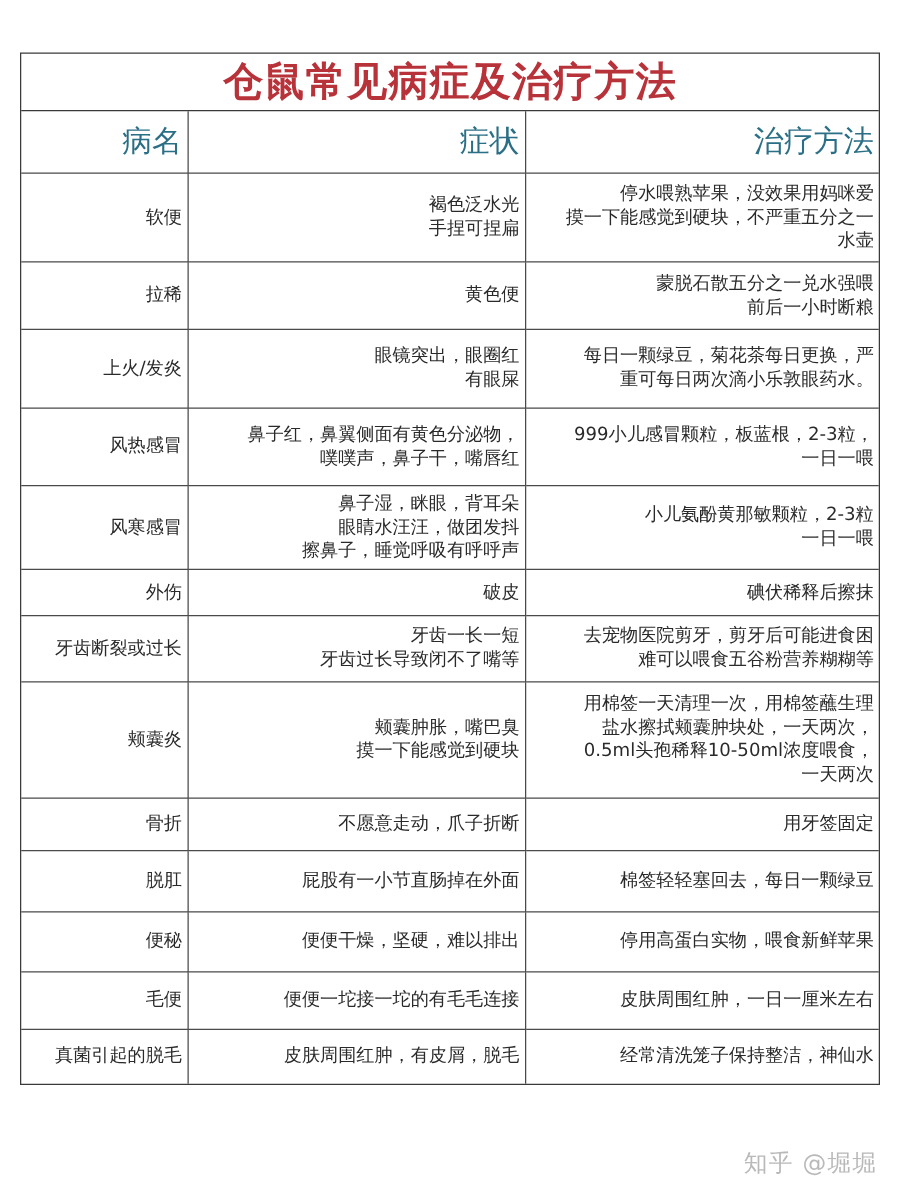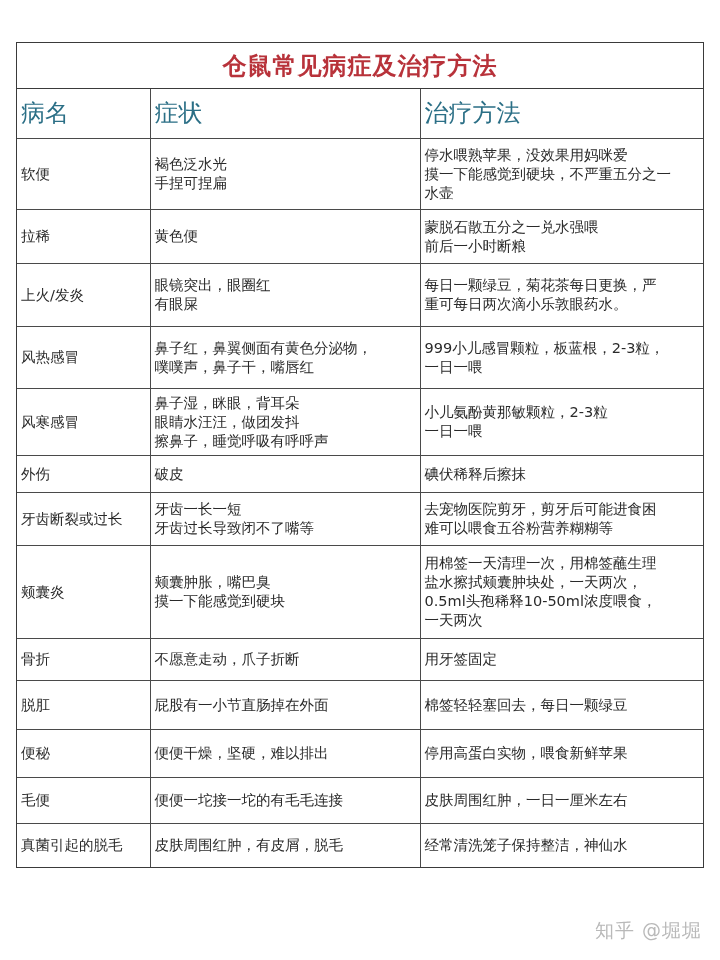--- a/index.html
+++ b/index.html
@@ -7,28 +7,28 @@
     width: 720px; height: 960px; background: #ffffff; position: relative; overflow: hidden;
     font-family: "DejaVu Sans", "Liberation Sans", sans-serif; color: #2a2a2a;
   }
   .sheet {
     position: absolute; left: 16px; top: 42px; width: 688px;
     border: 1.5px solid #3a3a3a; box-sizing: border-box;
   }
   .title-row {
     height: 45px; display: flex; align-items: center; justify-content: center;
     border-bottom: 1.5px solid #3a3a3a;
-    color: #b8323a; font-size: 24px; font-weight: bold; letter-spacing: 1px;
+    color: #b8323a; font-size: 32px; font-weight: bold; letter-spacing: 1px;
   }
   table { width: 100%; border-collapse: collapse; table-layout: fixed; }
   col.c1 { width: 133px; }
   col.c2 { width: 270px; }
   col.c3 { width: auto; }
   th, td {
-    border: 1.5px solid #4a4a4a; text-align: left; vertical-align: middle;
+    border: 1.5px solid #4a4a4a; text-align: right; vertical-align: middle;
     padding: 0 4px; font-size: 14.5px; line-height: 19px; font-weight: normal;
   }
   tr > :first-child { border-left: none; }
   tr > :last-child { border-right: none; }
   tr:last-child td { border-bottom: none; }
   thead tr:first-child th { border-top: none; }
   th {
     height: 49px; color: #2b6f86; font-size: 24px; font-weight: normal;
   }
   td .line { display: block; white-space: nowrap; }

